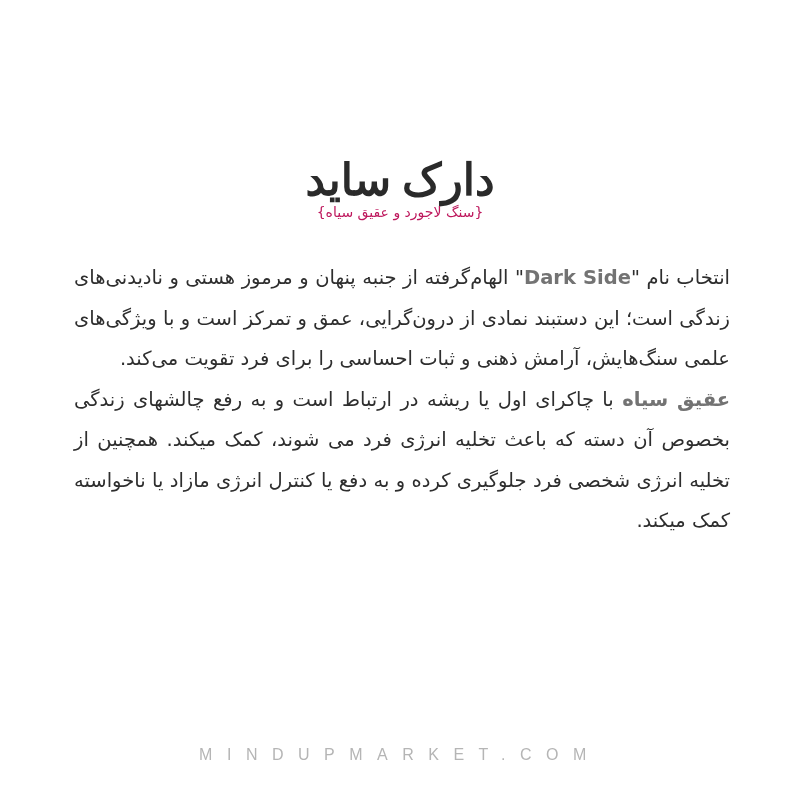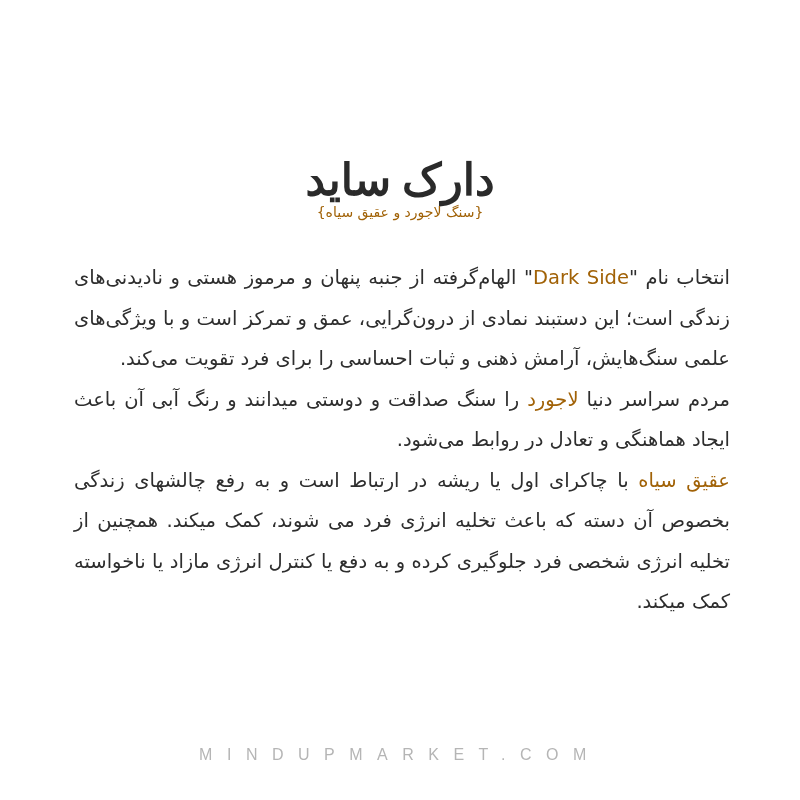--- a/index.html
+++ b/index.html
@@ -29,41 +29,41 @@
       font-family: Liberation Serif, serif;
     }
     .subtitle {
       position: absolute;
       top: 200px;
       left: 0;
       width: 800px;
       text-align: center;
       font-size: 14px;
       direction: rtl;
-      color: #a16207;
+      color: #be185d;
       line-height: 24px;
     }
     .body-text {
       position: absolute;
       top: 258px;
       left: 74px;
       width: 656px;
       direction: rtl;
       text-align: justify;
       text-align-last: right;
       font-size: 19.5px;
       line-height: 40.5px;
       color: #2e2e2e;
     }
     .body-text p {
       margin: 0;
     }
     .body-text b {
-      font-weight: normal;
-      color: #a16207;
+      font-weight: bold;
+      color: #737373;
     }
     .footer {
       position: absolute;
       top: 744px;
       left: 0;
       width: 800px;
       text-align: center;
       font-family: "Liberation Sans", sans-serif;
       font-size: 16px;
       letter-spacing: 14.5px;
@@ -74,17 +74,16 @@
   </style>
 </head>
 <body>
 
 <h1 class="title">دارک ساید</h1>
 
 <div class="subtitle">{سنگ لاجورد و عقیق سیاه}</div>
 
 <div class="body-text">
   <p><span>انتخاب نام "</span><b>Dark Side</b><span>" الهام‌گرفته از جنبه پنهان و مرموز هستی و نادیدنی‌های زندگی است؛ این دستبند نمادی از درون‌گرایی، عمق و تمرکز است و با ویژگی‌های علمی سنگ‌هایش، آرامش ذهنی و ثبات احساسی را برای فرد تقویت می‌کند.</span></p>
-  <p><span>مردم سراسر دنیا </span><b>لاجورد</b><span> را سنگ صداقت و دوستی میدانند و رنگ آبی آن باعث ایجاد هماهنگی و تعادل در روابط می‌شود.</span></p>
   <p><span></span><b>عقیق سیاه</b><span> با چاکرای اول یا ریشه در ارتباط است و به رفع چالشهای زندگی بخصوص آن دسته که باعث تخلیه انرژی فرد می شوند، کمک میکند. همچنین از تخلیه انرژی شخصی فرد جلوگیری کرده و به دفع یا کنترل انرژی مازاد یا ناخواسته کمک میکند.</span></p>
 </div>
 
 <div class="footer">MINDUPMARKET.COM</div>
 
 </body></html>

